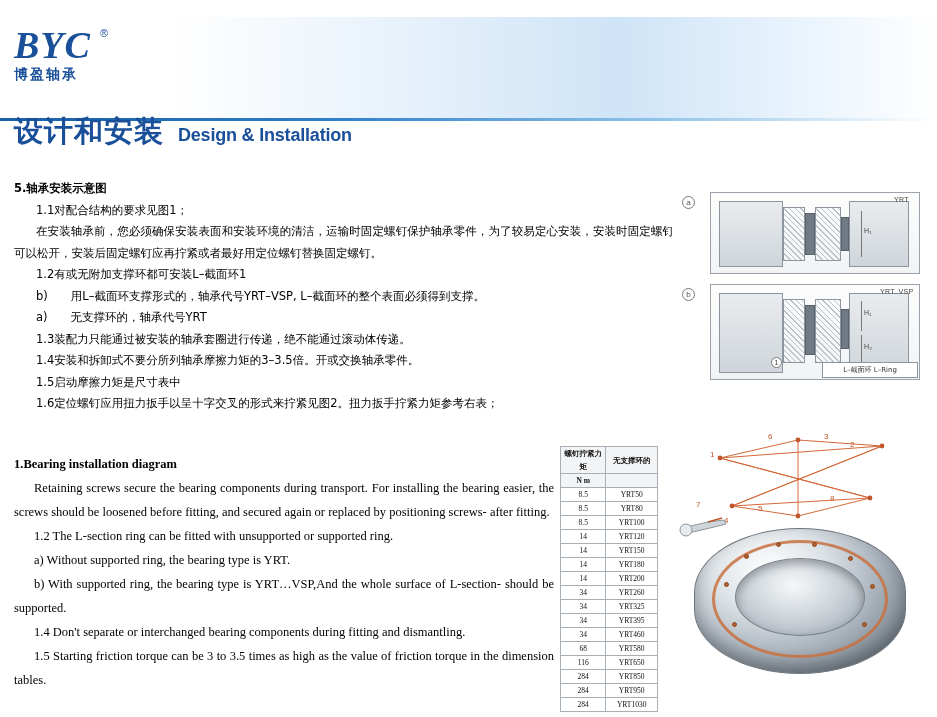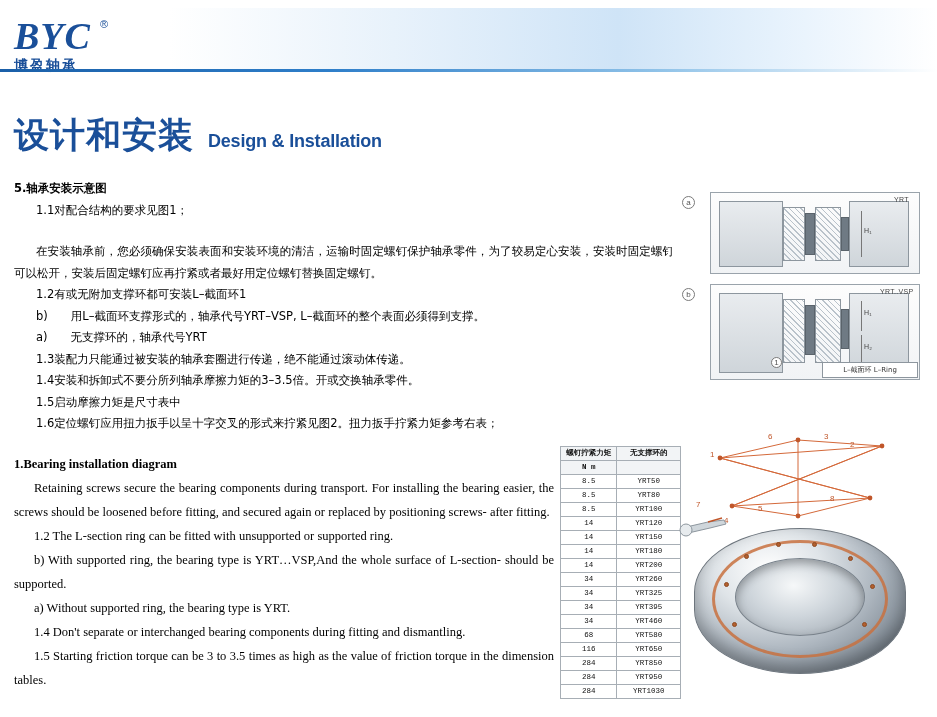--- a/index.html
+++ b/index.html
@@ -10,22 +10,22 @@
     background: #ffffff;
     font-family: "Liberation Sans", sans-serif;
     color: #000;
     position: relative;
     overflow: hidden;
   }
 
   
   .header {
     position: absolute;
-    left: 0; top: 8px;
-    width: 937px; height: 64px;
+    left: 0; top: 17px;
+    width: 937px; height: 104px;
     background: linear-gradient(90deg, #ffffff 0%, #ffffff 18%, #e8f2fb 42%, #cfe4f7 66%, #eaf4fd 86%, #ffffff 100%);
   }
   .header:after {
     content: "";
     position: absolute;
     left: 0; bottom: 0; width: 937px; height: 3px;
     background: linear-gradient(90deg, #1a5fa8 0%, #2e7ec9 35%, #8fc2e8 70%, #ffffff 100%);
   }
   .logo-wrap {
     position: absolute;
@@ -58,21 +58,21 @@
 
   
   .title-row {
     position: absolute;
     left: 14px; top: 112px;
     display: flex;
     align-items: baseline;
   }
   .title-cn {
     font-family: "DejaVu Sans", sans-serif;
-    font-size: 35px;
+    font-size: 29px;
     font-weight: bold;
     color: #1a4f99;
     letter-spacing: 1px;
   }
   .title-en {
     font-family: "Liberation Sans", sans-serif;
     font-size: 18px;
     font-weight: bold;
     color: #1a4f99;
     margin-left: 14px;
@@ -85,21 +85,21 @@
     left: 14px; top: 178px;
     width: 660px;
     font-family: "DejaVu Sans", sans-serif;
     font-size: 11.5px;
     line-height: 21.5px;
     color: #000;
   }
   .cn-heading { font-weight: bold; font-size: 11.5px; }
   .cn-line { white-space: pre-wrap; }
   .cn-indent { text-indent: 22px; }
-  .cn-just { text-align: justify; margin-top: 20px; }
+  .cn-just { text-align: justify; }
 
   
   .en-block {
     position: absolute;
     left: 14px; top: 452px;
     width: 540px;
     font-family: "Liberation Serif", serif;
     font-size: 12.5px;
     line-height: 24px;
     color: #000;
@@ -173,23 +173,23 @@
     line-height: 14px;
     text-align: center;
     color: #333;
     font-family: "DejaVu Sans", sans-serif;
   }
 
   
   .torque-table {
     position: absolute;
     left: 560px; top: 446px;
-    width: 121px;
+    width: 98px;
     border-collapse: collapse;
-    font-family: Liberation Mono, monospace;
+    font-family: Liberation Serif, serif;
     font-size: 7.5px;
   }
   .torque-table th, .torque-table td {
     border: 1px solid #a7aeb5;
     text-align: center;
     padding: 0;
     height: 13px;
     line-height: 13px;
     color: #111;
   }
@@ -288,22 +288,22 @@
   <div class="cn-line cn-indent">1.3装配力只能通过被安装的轴承套圈进行传递，绝不能通过滚动体传递。</div>
   <div class="cn-line cn-indent">1.4安装和拆卸式不要分所列轴承摩擦力矩的3–3.5倍。开或交换轴承零件。</div>
   <div class="cn-line cn-indent">1.5启动摩擦力矩是尺寸表中</div>
   <div class="cn-line cn-indent">1.6定位螺钉应用扭力扳手以呈十字交叉的形式来拧紧见图2。扭力扳手拧紧力矩参考右表；</div>
 </div>
 
 <div class="en-block">
   <div class="en-heading">1.Bearing installation diagram</div>
   <div class="en-p en-ind">Retaining screws secure the bearing components during transport. For installing the bearing easier, the screws should be loosened before fitting, and secured again or replaced by positioning screws- after fitting.</div>
   <div class="en-p en-ind">1.2 The L-section ring can be fitted with unsupported or supported ring.</div>
+  <div class="en-p en-ind">a) Without supported ring, the bearing type is YRT.</div>
   <div class="en-p en-ind">b) With supported ring, the bearing type is YRT…VSP,And the whole surface of L-section- should be supported.</div>
-  <div class="en-p en-ind">a) Without supported ring, the bearing type is YRT.</div>
   <div class="en-p en-ind">1.4 Don't separate or interchanged bearing components during fitting and dismantling.</div>
   <div class="en-p en-ind">1.5 Starting friction torque can be 3 to 3.5 times as high as the value of friction torque in the   dimension tables.</div>
 </div>
 
 <div class="fig-tr">
 
   <div class="mark-circ" style="left:10px; top:10px;">a</div>
   <div class="draw-box db-a">
     <div class="gray-part" style="left:8px; top:8px; width:64px; height:66px;"></div>
     <div class="hatch" style="left:72px; top:14px; width:22px; height:54px;"></div>

